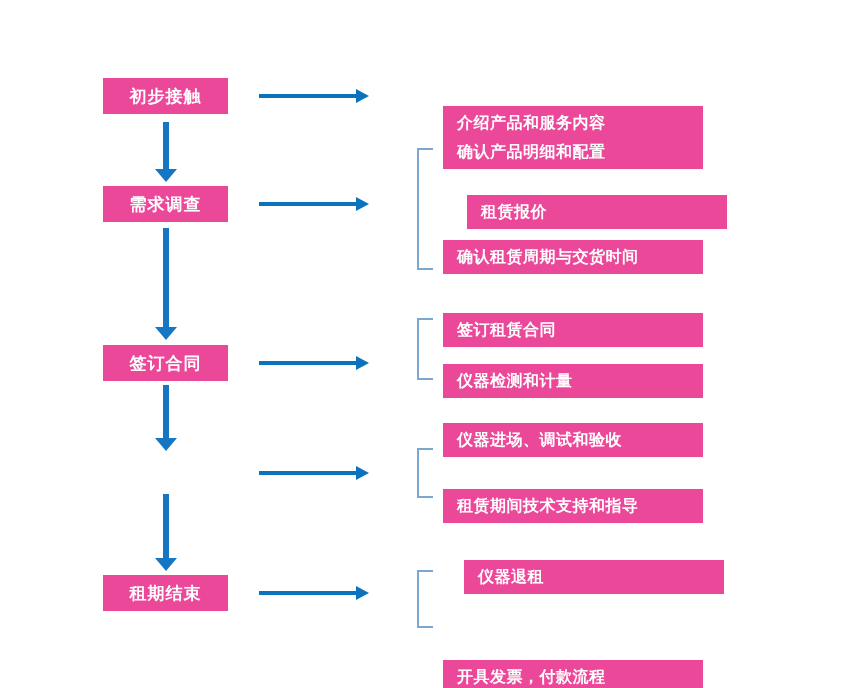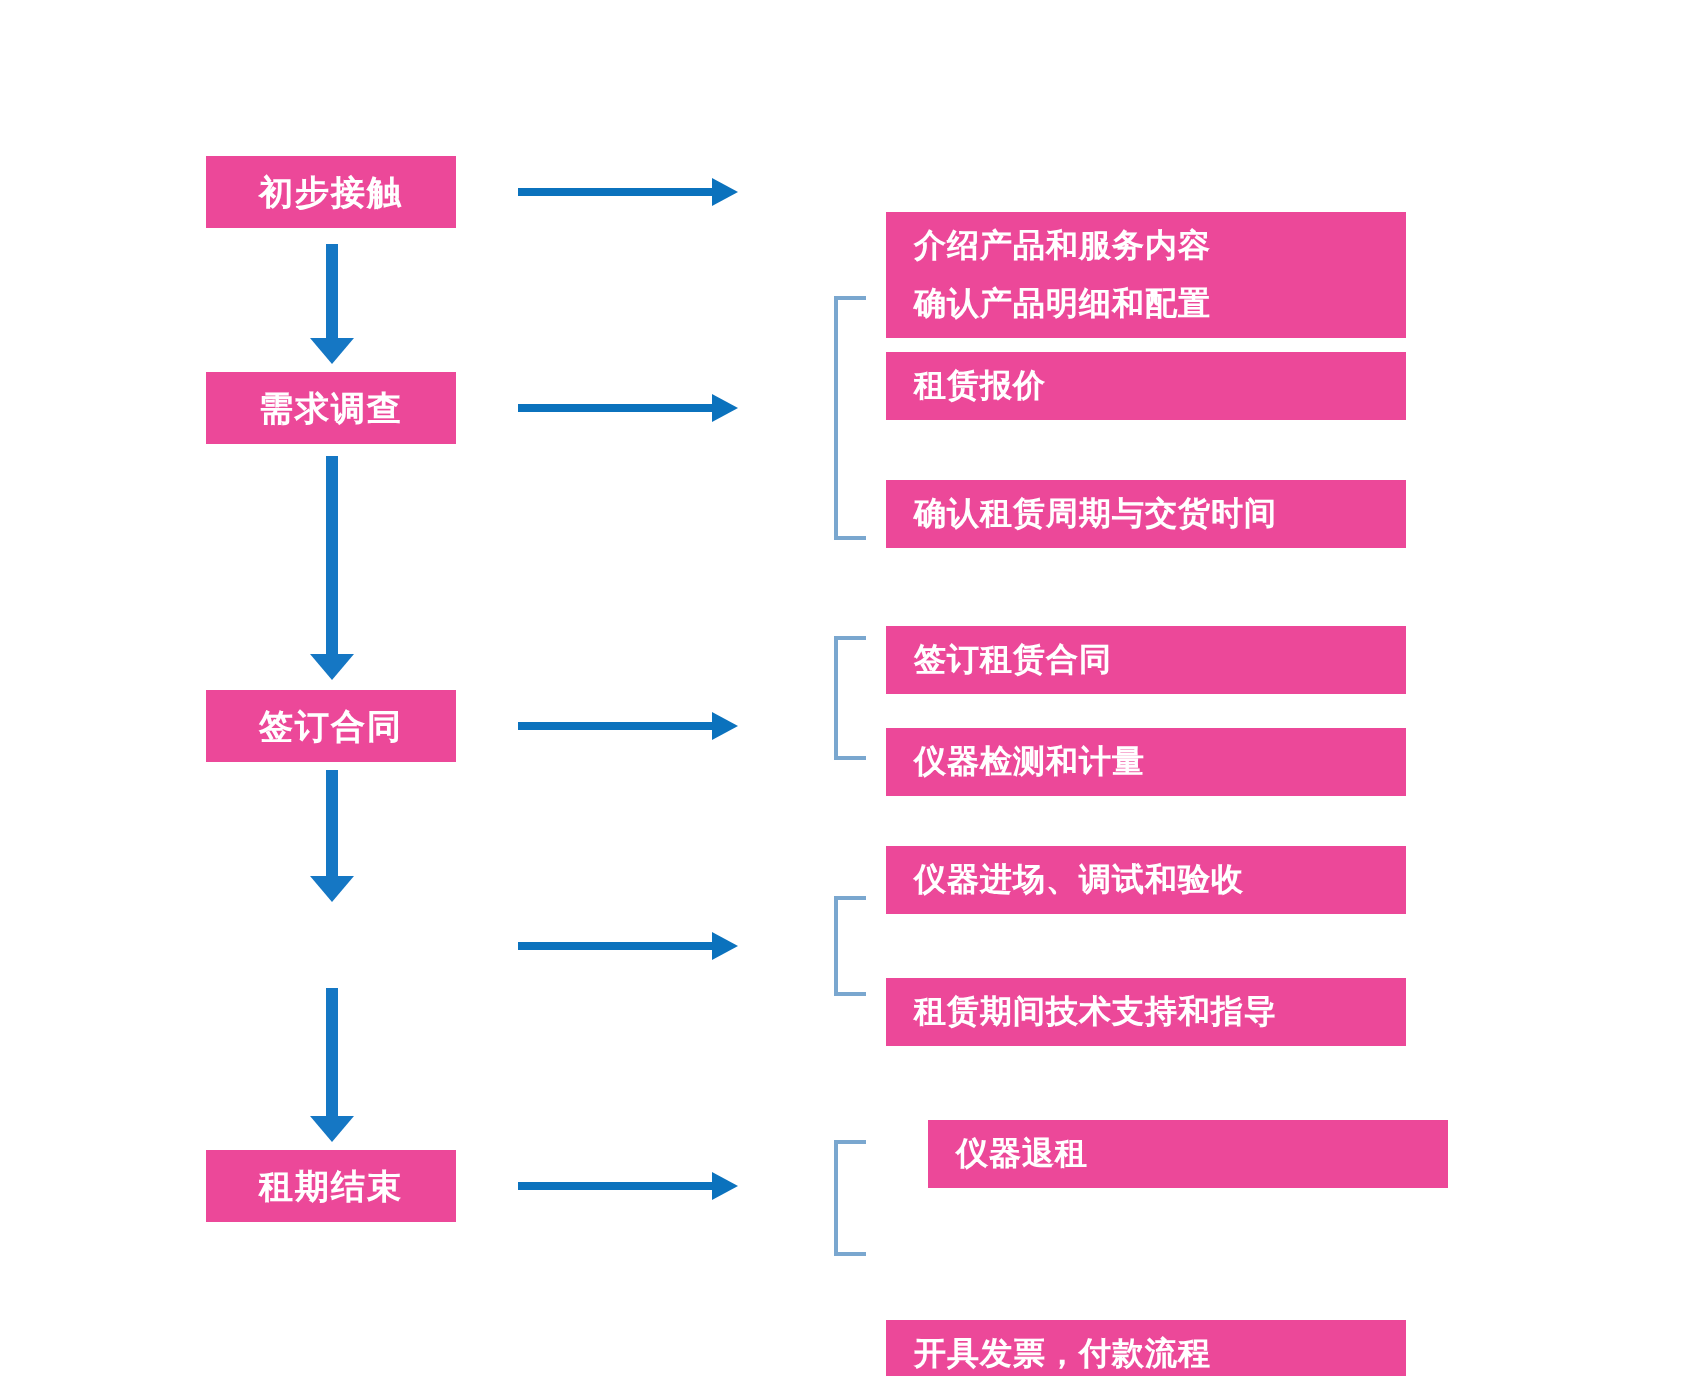--- a/index.html
+++ b/index.html
@@ -172,21 +172,21 @@
   </div>
 
   <div class="bracket" style="left:417px; top:148px; height:122px;"></div>
   <div class="bracket" style="left:417px; top:318px; height:62px;"></div>
   <div class="bracket" style="left:417px; top:448px; height:50px;"></div>
   <div class="bracket" style="left:417px; top:570px; height:58px;"></div>
 
   <div class="box detail" style="top:78px;margin-top:28px;">介绍产品和服务内容</div>
 
   <div class="box detail" style="top:135px;">确认产品明细和配置</div>
-  <div class="box detail" style="top:176px;">租赁报价</div>
+  <div class="box detail" style="top:195px;margin-left:24px;">租赁报价</div>
   <div class="box detail" style="top:240px;">确认租赁周期与交货时间</div>
 
   <div class="box detail" style="top:313px;text-align:right;">签订租赁合同</div>
   <div class="box detail" style="top:364px;">仪器检测和计量</div>
 
   <div class="box detail" style="top:423px;">仪器进场、调试和验收</div>
   <div class="box detail" style="top:489px;">租赁期间技术支持和指导</div>
 
   <div class="box detail" style="top:560px;margin-left:21px;">仪器退租</div>
   <div class="box detail" style="top:612px;margin-top:48px;">开具发票，付款流程</div>

